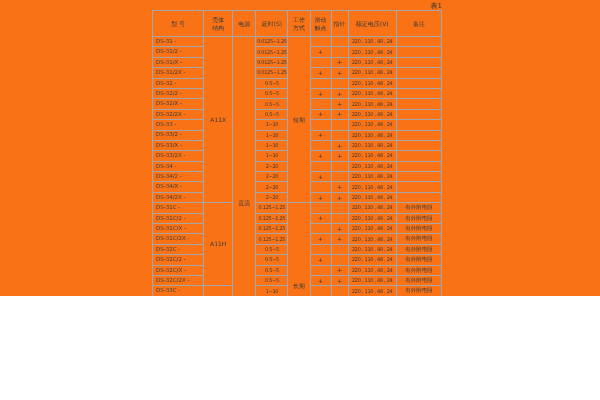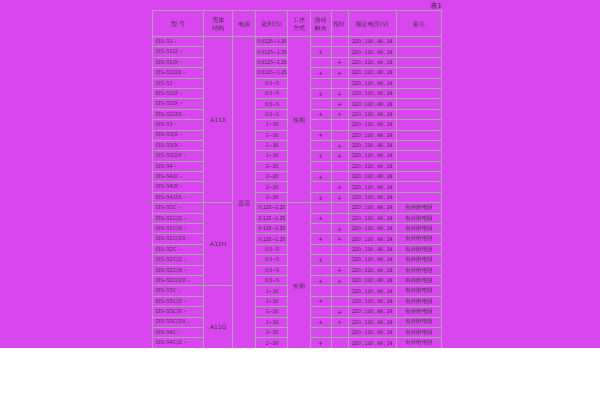--- a/index.html
+++ b/index.html
@@ -1,18 +1,18 @@
 <!DOCTYPE html>
 <html><head>
 <meta charset="utf-8">
 <style>
   *{box-sizing:border-box;}
   html,body{margin:0;padding:0;background:#ffffff;}
   body{font-family:"DejaVu Sans","Liberation Sans",sans-serif;}
-  .page{position:relative;width:600px;height:348px;background:#d946ef;overflow:hidden;}
+  .page{position:relative;width:600px;height:296px;background:#f97316;overflow:hidden;}
   .caption{position:absolute;top:1px;left:152px;width:290px;text-align:right;
            font-size:7px;color:#333;}
   table.spec{position:absolute;top:10px;left:152px;width:290px;
              border-collapse:collapse;table-layout:fixed;}
   th,td{border:1px solid #a6a6a6;color:#3a3a3a;padding:0;overflow:hidden;
         white-space:nowrap;text-align:center;vertical-align:middle;}
   th{font-size:6px;font-weight:normal;height:26px;line-height:1.3;padding:1px 0;}
   td{height:10.4px;font-size:6px;line-height:1;}
   td.model{text-align:left;padding-left:3px;font-size:5.5px;}
   td.num{font-size:5px;letter-spacing:-0.3px;}

